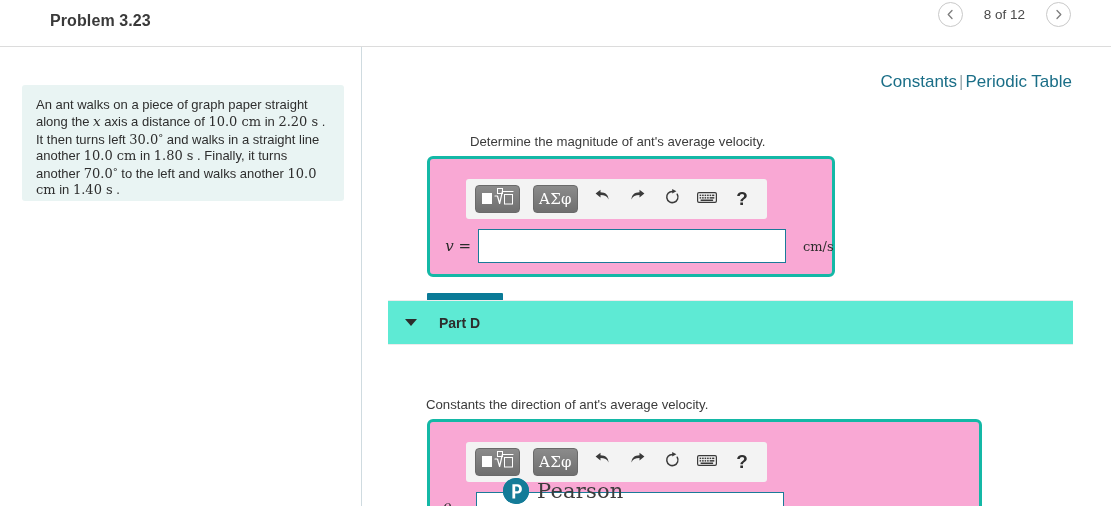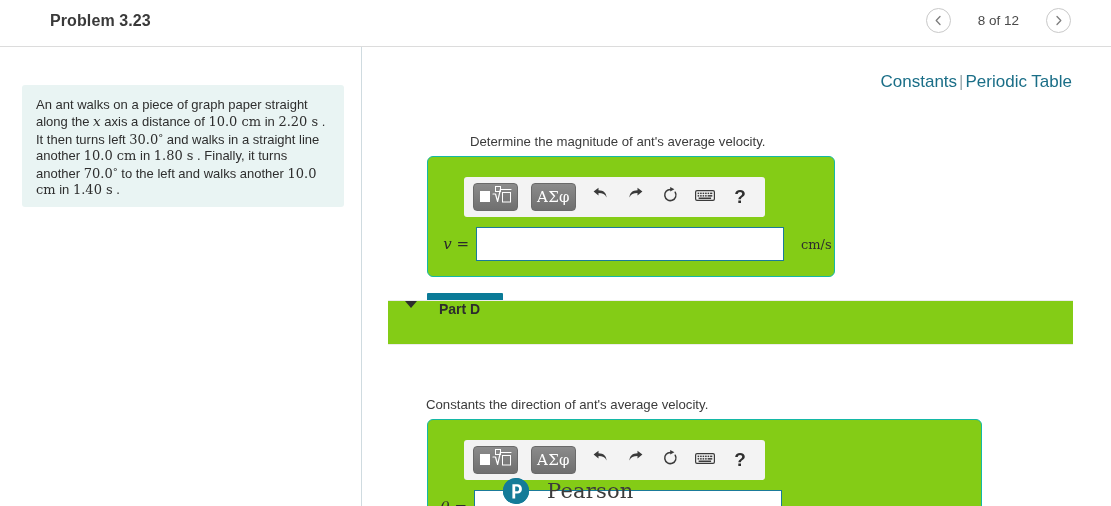--- a/index.html
+++ b/index.html
@@ -19,43 +19,43 @@
     background: #ffffff;
     border-bottom: 1px solid #dcdcdc;
   }
   .problem-title {
     position: absolute; left: 22px; top: 12px;
     font-size: 16px; font-weight: bold; color: #3a3a3a;
     letter-spacing: .1px;
     margin-left: 28px;
   }
   .pager {
-    position: absolute; right: 40px; top: 8px;
-    display: flex; align-items: center; gap: 27px;
+    position: absolute; right: 40px; top: 2px;
+    display: flex; align-items: center; gap: 21px;
   }
   .pager-btn {
     width: 25px; height: 25px; border-radius: 50%;
     border: 1px solid #c9c9c9; background: #fff;
     display: flex; align-items: center; justify-content: center;
     cursor: pointer;
   }
   .pager-btn svg { display: block; }
   .pager-label { font-size: 13.5px; color: #4a4a4a; }
 
   
   .left-panel {
     position: absolute; left: 0; top: 47px; width: 362px; height: 459px;
     background: #ffffff;
     border-right: 1px solid #cfdbe0;
   }
   .statement {
     position: absolute; left: 22px; top: 38px; width: 322px;
     background: #e9f4f3;
     border-radius: 3px;
-    padding: 12px 14px 9px 14px;
+    padding: 12px 14px 3px 14px;
     font-size: 13px; line-height: 16px; color: #2e2e2e;
   }
   .mvar { font-family: "DejaVu Serif", serif; font-style: italic; font-size: 13.5px; }
   .mtxt { font-family: "DejaVu Serif", serif; font-size: 13px; }
   .deg  { font-family: "DejaVu Serif", serif; font-size: 10px; vertical-align: 3px; }
 
   
   .main {
     position: absolute; left: 363px; top: 47px; width: 748px; height: 459px;
     background: #ffffff;
@@ -70,23 +70,23 @@
 
   .prompt {
     position: absolute; font-size: 13.2px; color: #3b3b3b;
   }
   #prompt-c { left: 63px; top: 87px; margin-left: 44px; }
   #prompt-d { left: 63px; top: 350px; }
 
   
   .answer-box {
     position: absolute;
-    border: 1px solid #14b8a6;
+    border: 3px solid #14b8a6;
     border-radius: 6px;
-    background: #84cc16;
+    background: #f9a8d4;
   }
   #answer-c { left: 64px; top: 109px; width: 408px; height: 121px; }
   #answer-d { left: 64px; top: 372px; width: 555px; height: 121px; }
 
   .mtoolbar {
     position: absolute; left: 36px; top: 20px;
     height: 40px;
     background: #f3f3f3;
     border-radius: 3px;
     display: flex; align-items: center;
@@ -133,35 +133,35 @@
     border-radius: 1px;
   }
   .request-link {
     margin-left: 54px; font-size: 13.2px; color: #1a6e87;
     text-decoration: underline; font-weight: bold; cursor: pointer;
   }
 
   
   .part-band {
     position: absolute; left: 25px; top: 253px; width: 685px; height: 45px;
-    background: #84cc16;
+    background: #5eead4;
     border-top: 1px solid #ececec;
     border-bottom: 1px solid #ececec;
-    display: flex; align-items: flex-start;
+    display: flex; align-items: center;
     cursor: pointer;
   }
   .part-caret { margin-left: 17px; width: 0; height: 0;
     border-left: 6px solid transparent; border-right: 6px solid transparent;
     border-top: 7px solid #2d2d2d; }
   .part-title { margin-left: 22px; font-size: 14px; font-weight: bold; color: #2d2d2d; }
 
   
   .pearson {
     position: absolute; left: 140px; top: 431px;
-    display: flex; align-items: center; gap: 18px;
+    display: flex; align-items: center; gap: 8px;
   }
   .pearson-mark { width: 26px; height: 26px; border-radius: 50%; background: #147b98;
     display: flex; align-items: center; justify-content: center; }
   .pearson-word { font-family: "DejaVu Serif", serif; font-size: 21px; color: #3c3c3c;
     letter-spacing: .2px; }
 </style>
 </head>
 <body>
 
 <div class="page">

